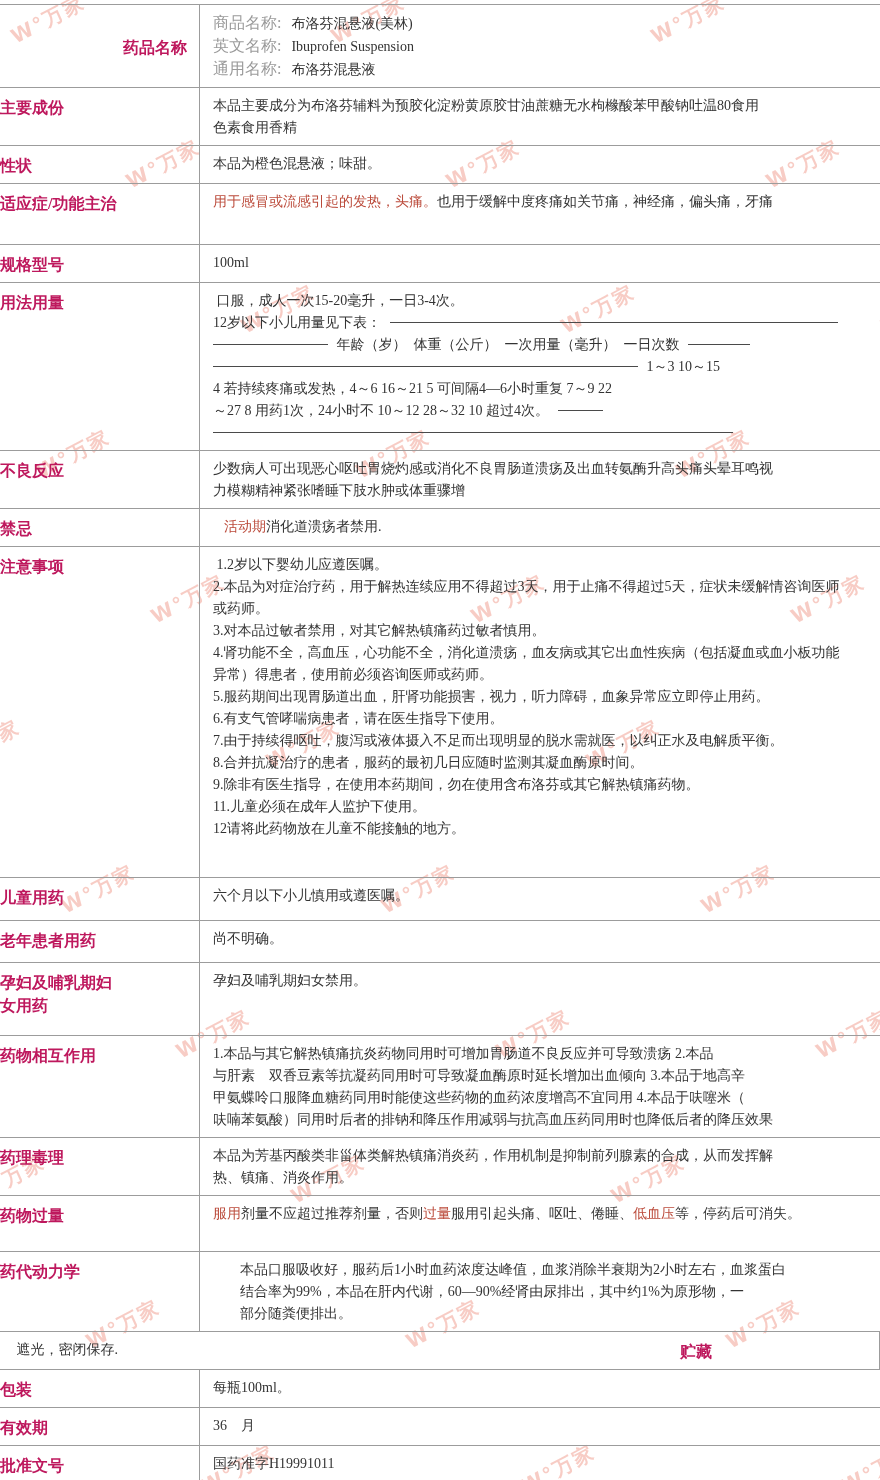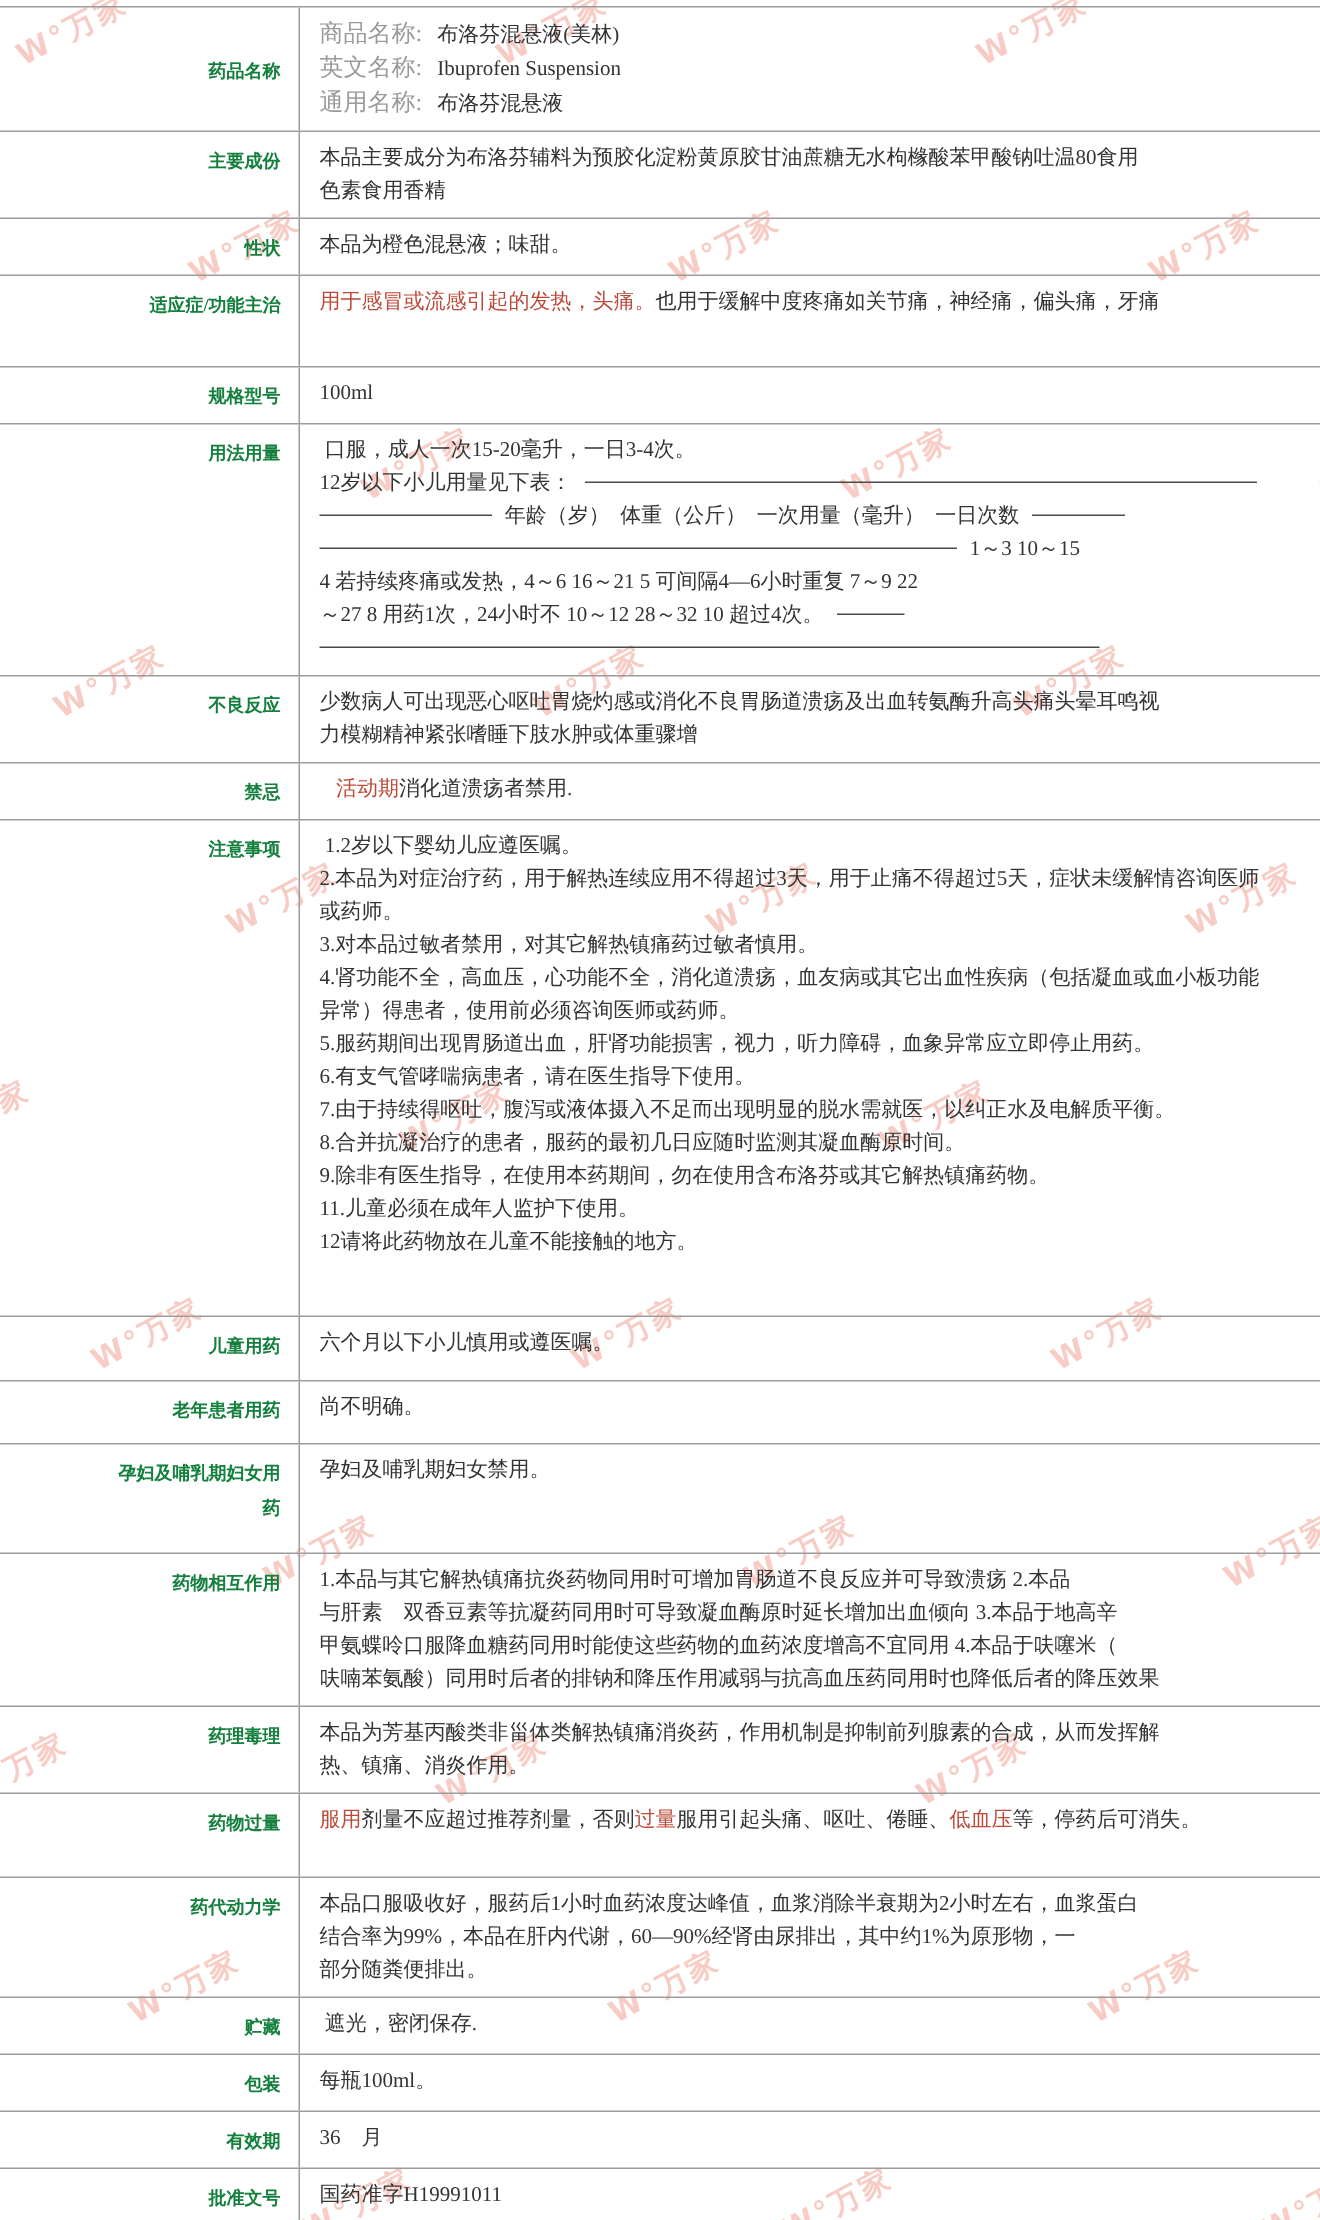--- a/index.html
+++ b/index.html
@@ -20,22 +20,22 @@
   }
   
   .dtable{
     position:relative;z-index:1;width:880px;margin-top:4px;
     border-top:1px solid #9c9c9c;color:#333;
   }
   .row{display:flex;border-bottom:1px solid #9c9c9c;align-items:stretch;}
   .cell{box-sizing:border-box;}
   .cell.label{
     flex:0 0 200px;width:200px;border-right:1px solid #9c9c9c;
-    text-align:right;padding:8px 12px 6px 0;
-    font-weight:bold;font-size:12px;line-height:23px;color:#15803d;
+    padding:8px 12px 6px 0;
+    font-weight:bold;font-size:16px;line-height:23px;color:#be185d;
   }
   .lbl{display:inline-block;max-width:118px;}
   .row.v-center .cell.label{display:flex;align-items:center;justify-content:flex-end;}
   .cell.content{
     flex:1;padding:7px 38px 6px 13px;
     font-size:14px;line-height:22px;color:#333;
   }
   .line{white-space:pre-wrap;}
   .key{color:#9a9a9a;margin-right:10px;font-size:16px;}
   .mono{font-family:Liberation Serif, serif;}
@@ -59,21 +59,21 @@
   .rh-usage{min-height:146px;}
   .rh-adv{min-height:57px;}
   .rh-contra{min-height:28px;gap:11px;}
   .rh-prec{min-height:330px;}
   .rh-ped{min-height:42px;}
   .rh-ger{min-height:41px;}
   .rh-preg{min-height:72px;}
   .rh-inter{min-height:93px;}
   .rh-over{min-height:55px;}
   .rh-pharm{min-height:50px;}
-  .rh-pk{min-height:72px;}
+  .rh-pk{min-height:72px;gap:27px;}
   .rh-small{min-height:33px;}
 </style>
 </head>
 <body>
 
 <div class="wm-layer" id="wm">
     <span class="wm" style="left: 8px; top: 6px;">W°万家</span>
     <span class="wm" style="left: 328px; top: 6px;">W°万家</span>
     <span class="wm" style="left: 648px; top: 6px;">W°万家</span>
     <span class="wm" style="left: 123px; top: 151px;">W°万家</span>
@@ -244,24 +244,24 @@
   <div class="row rh-pk">
     <div class="cell label"><span class="lbl">药代动力学</span></div>
     <div class="cell content">
       <div class="line">本品口服吸收好，服药后1小时血药浓度达峰值，血浆消除半衰期为2小时左右，血浆蛋白</div>
       <div class="line">结合率为99%，本品在肝内代谢，60—90%经肾由尿排出，其中约1%为原形物，一</div>
       <div class="line">部分随粪便排出。</div>
     </div>
   </div>
 
   <div class="row rh-small">
+    <div class="cell content">
+      <div class="line"> 遮光，密闭保存.</div>
+    </div>
     <div class="cell label"><span class="lbl">贮藏</span></div>
-    <div class="cell content">
-      <div class="line"> 遮光，密闭保存.</div>
-    </div>
   </div>
 
   <div class="row rh-small">
     <div class="cell label"><span class="lbl">包装</span></div>
     <div class="cell content">
       <div class="line">每瓶100ml。</div>
     </div>
   </div>
 
   <div class="row rh-small">

